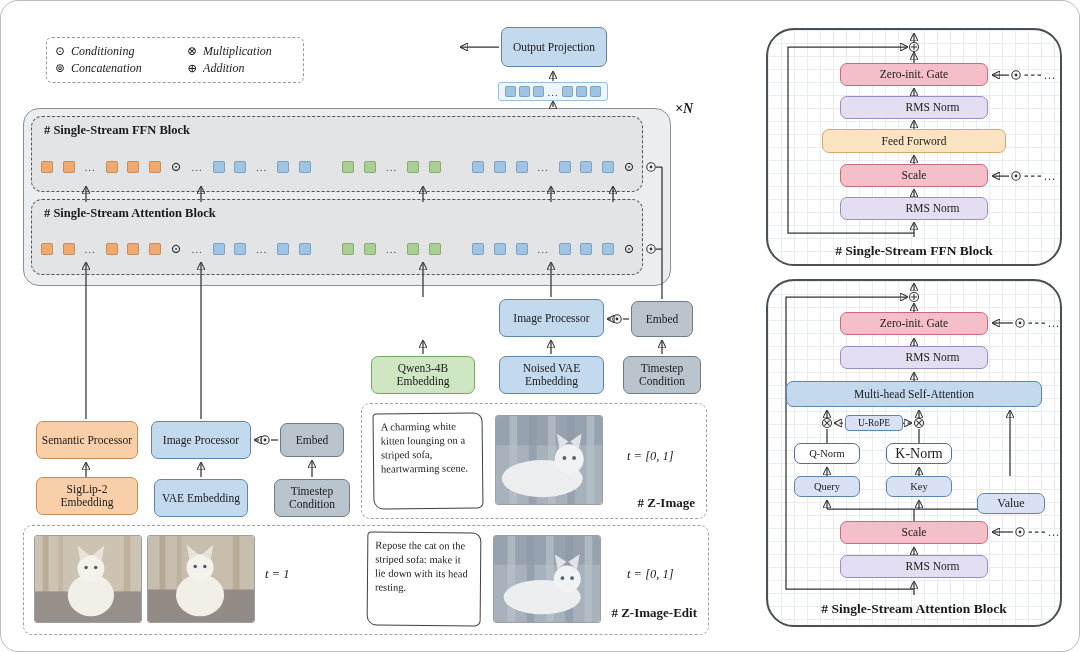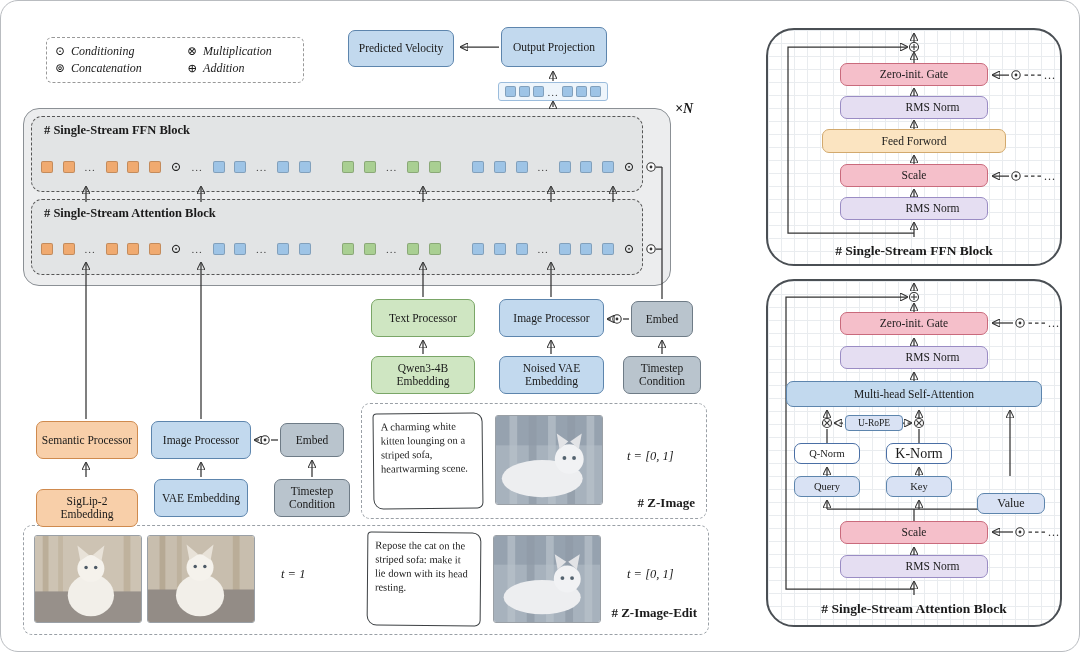--- a/index.html
+++ b/index.html
@@ -182,21 +182,20 @@
     <div class="legenditem">
       <span class="legendsym">⊚</span>
       <span class="legendlabel">Concatenation</span>
     </div>
     <div class="legenditem">
       <span class="legendsym">⊕</span>
       <span class="legendlabel">Addition</span>
     </div>
   </div>
 
-  <div class="abs node blue" style="left:347px;top:29px;width:106px;height:37px">Predicted Velocity</div>
   <div class="abs node blue" style="left:500px;top:26px;width:106px;height:40px">Output Projection</div>
   <div class="abs strip" style="left:497px;top:81px;width:110px;height:19px">
       <span class="tk" style="background: rgb(158, 196, 230);"></span>
       <span class="tk" style="background: rgb(158, 196, 230);"></span>
       <span class="tk" style="background: rgb(158, 196, 230);"></span>
       <span class="tk-dots">...</span>
       <span class="tk" style="background: rgb(158, 196, 230);"></span>
       <span class="tk" style="background: rgb(158, 196, 230);"></span>
       <span class="tk" style="background: rgb(158, 196, 230);"></span>
     </div>
@@ -256,29 +255,28 @@
       <span class="tk" style="background: rgb(158, 196, 230);"></span>
       <span class="tk" style="background: rgb(158, 196, 230);"></span>
       <span class="tk" style="background: rgb(158, 196, 230);"></span>
       <span class="tk-dots">...</span>
       <span class="tk" style="background: rgb(158, 196, 230);"></span>
       <span class="tk" style="background: rgb(158, 196, 230);"></span>
       <span class="tk" style="background: rgb(158, 196, 230);"></span>
       <span class="tk-odot">⊙</span>
     </div>
 
-  <div class="abs node green" style="left:370px;top:298px;width:104px;height:38px">Text Processor</div>
   <div class="abs node green" style="left:370px;top:355px;width:104px;height:38px">Qwen3-4B Embedding</div>
   <div class="abs node blue" style="left:498px;top:298px;width:105px;height:38px">Image Processor</div>
   <div class="abs node blue" style="left:498px;top:355px;width:105px;height:38px">Noised VAE Embedding</div>
   <div class="abs node gray" style="left:630px;top:300px;width:62px;height:36px">Embed</div>
   <div class="abs node gray" style="left:622px;top:355px;width:78px;height:38px">Timestep Condition</div>
 
   <div class="abs node orange" style="left:35px;top:420px;width:102px;height:38px">Semantic Processor</div>
-  <div class="abs node orange" style="left:35px;top:488px;width:102px;height:38px">SigLip-2 Embedding</div>
+  <div class="abs node orange" style="left:35px;top:476px;width:102px;height:38px">SigLip-2 Embedding</div>
   <div class="abs node blue" style="left:150px;top:420px;width:100px;height:38px">Image Processor</div>
   <div class="abs node blue" style="left:153px;top:478px;width:94px;height:38px">VAE Embedding</div>
   <div class="abs node gray" style="left:279px;top:422px;width:64px;height:34px">Embed</div>
   <div class="abs node gray" style="left:273px;top:478px;width:76px;height:38px">Timestep Condition</div>
 
   <div class="abs note" style="left:372px;top:412px;width:110px;height:96px;transform:rotate(-0.6deg)">A charming white kitten lounging on a striped sofa, heartwarming scene.</div>
   <div class="abs photo" style="left:494px;top:414px;width:108px;height:90px">
     <svg viewBox="0 0 110 90" preserveAspectRatio="none">
       <rect width="110" height="90" fill="#a7b2bd"></rect>
       <rect width="110" height="30" fill="#96a2af"></rect>
@@ -321,21 +319,21 @@
       <rect x="88" width="7" height="90" fill="#baad98"></rect>
       <rect y="56" width="110" height="34" fill="#938c86"></rect>
       <ellipse cx="54" cy="62" rx="25" ry="22" fill="#f2efe9"></ellipse>
       <circle cx="54" cy="33" r="14" fill="#f5f2ec"></circle>
       <polygon points="43,25 40,9 52,19" fill="#e8e2d8"></polygon>
       <polygon points="65,25 68,9 56,19" fill="#e8e2d8"></polygon>
       <circle cx="49" cy="32" r="1.8" fill="#4d5a66"></circle>
       <circle cx="59" cy="32" r="1.8" fill="#4d5a66"></circle>
     </svg>
   </div>
-  <div class="abs tlabel" style="left:280px;top:566px">t = 1</div>
+  <div class="abs tlabel" style="left:264px;top:566px">t = 1</div>
   <div class="abs note" style="left:366px;top:531px;width:114px;height:94px;transform:rotate(0.5deg)">Repose the cat on the striped sofa: make it lie down with its head resting.</div>
   <div class="abs photo" style="left:492px;top:534px;width:108px;height:88px">
     <svg viewBox="0 0 110 90" preserveAspectRatio="none">
       <rect width="110" height="90" fill="#a7b2bd"></rect>
       <rect width="110" height="30" fill="#96a2af"></rect>
       <rect x="14" width="8" height="90" fill="#b8c2cb" opacity="0.7"></rect>
       <rect x="34" width="8" height="90" fill="#8e9aa7" opacity="0.7"></rect>
       <rect x="54" width="8" height="90" fill="#b8c2cb" opacity="0.7"></rect>
       <rect x="74" width="8" height="90" fill="#8e9aa7" opacity="0.7"></rect>
       <rect x="94" width="8" height="90" fill="#b8c2cb" opacity="0.7"></rect>

